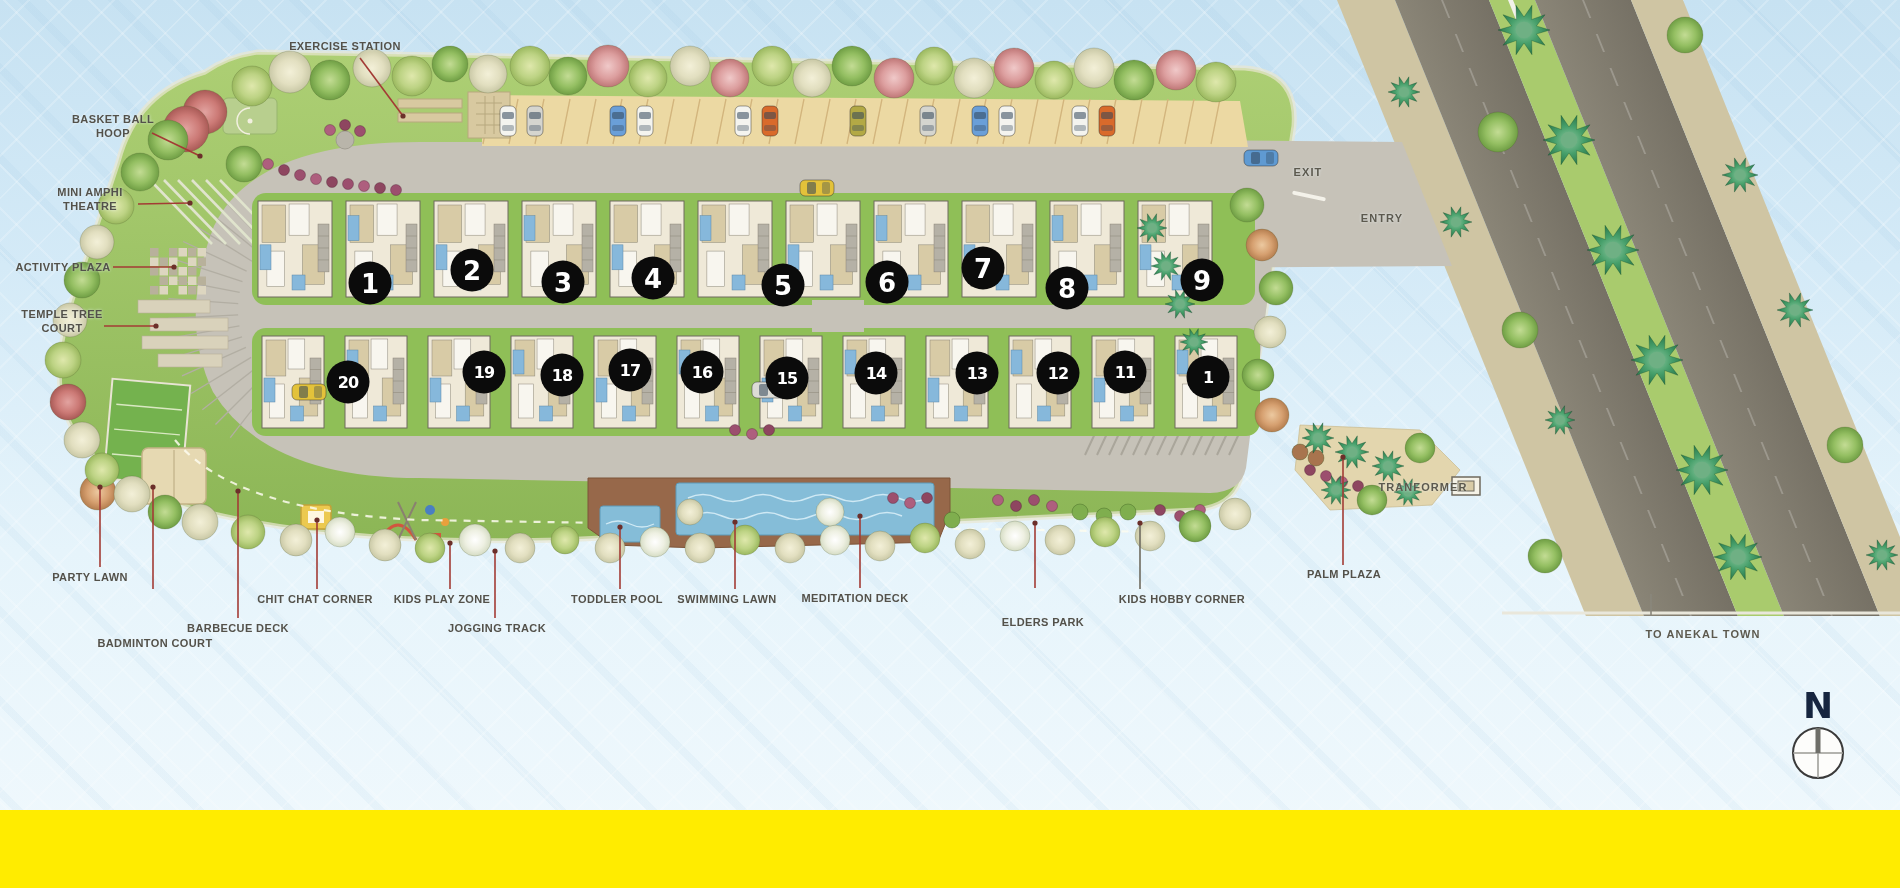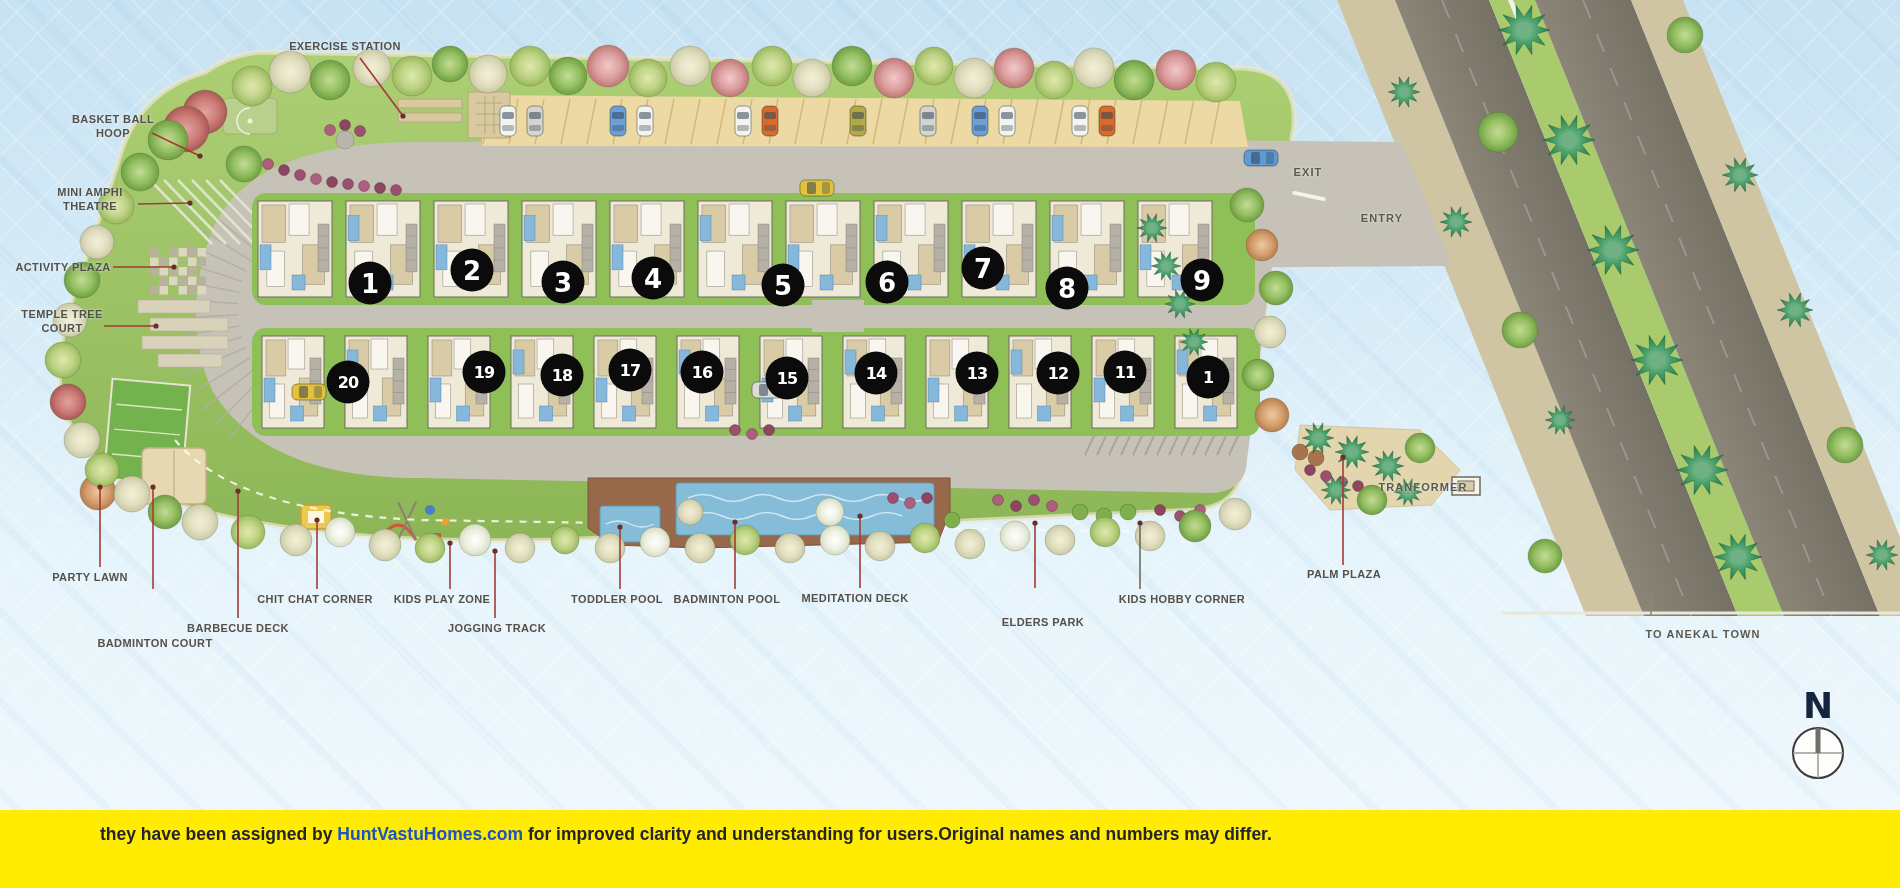--- a/index.html
+++ b/index.html
@@ -786,21 +786,21 @@
       <div class="map-label" style="left: 63px; top: 267px;">ACTIVITY PLAZA</div>
       <div class="map-label" style="left: 62px; top: 321px;">TEMPLE TREE
 COURT</div>
       <div class="map-label" style="left: 90px; top: 577px;">PARTY LAWN</div>
       <div class="map-label" style="left: 155px; top: 599px; margin-top: 44px;">BADMINTON COURT</div>
       <div class="map-label" style="left: 238px; top: 628px;">BARBECUE DECK</div>
       <div class="map-label" style="left: 315px; top: 599px;">CHIT CHAT CORNER</div>
       <div class="map-label" style="left: 442px; top: 599px;">KIDS PLAY ZONE</div>
       <div class="map-label" style="left: 497px; top: 628px;">JOGGING TRACK</div>
       <div class="map-label" style="left: 617px; top: 599px;">TODDLER POOL</div>
-      <div class="map-label" style="left: 727px; top: 599px;">BADMINTON POOL</div>
+      <div class="map-label" style="left: 727px; top: 599px;">SWIMMING LAWN</div>
       <div class="map-label" style="left: 855px; top: 598px;">MEDITATION DECK</div>
       <div class="map-label" style="left: 1043px; top: 598px; margin-top: 24px;">ELDERS PARK</div>
       <div class="map-label" style="left: 1182px; top: 599px;">KIDS HOBBY CORNER</div>
       <div class="map-label" style="left: 1344px; top: 574px;">PALM PLAZA</div>
       <div class="map-label road-label" style="left: 1308px; top: 172px;">EXIT</div>
       <div class="map-label road-label" style="left: 1382px; top: 218px;">ENTRY</div>
       <div class="map-label road-label" style="left: 1423px; top: 487px;">TRANFORMER</div>
       <div class="map-label road-label" style="left: 1703px; top: 634px;">TO ANEKAL TOWN</div>
     </div>
   <div id="badges">
@@ -830,15 +830,14 @@
     <div class="compass-n">N</div>
     <svg width="60" height="60" viewBox="0 0 60 60">
       <circle cx="30" cy="31" r="25" fill="#fdfdfb" stroke="#3a3a3a" stroke-width="2"></circle>
       <line x1="5" y1="31" x2="55" y2="31" stroke="#9a9a94" stroke-width="1.5"></line>
       <line x1="30" y1="6" x2="30" y2="56" stroke="#9a9a94" stroke-width="1.5"></line>
       <rect x="27.5" y="6" width="5" height="25" fill="#6f6f69"></rect>
     </svg>
   </div>
 
   <div class="disclaimer" style="background: rgb(255, 236, 0);">
-    <p><span>they have been assigned by </span><span class="brand" style="color: rgb(26, 83, 196);">HuntVastuHomes.com</span><span> for improved clarity and understanding for users.Original names and numbers may differ.</span></p>
   </div>
 </div>
 
 </body></html>

